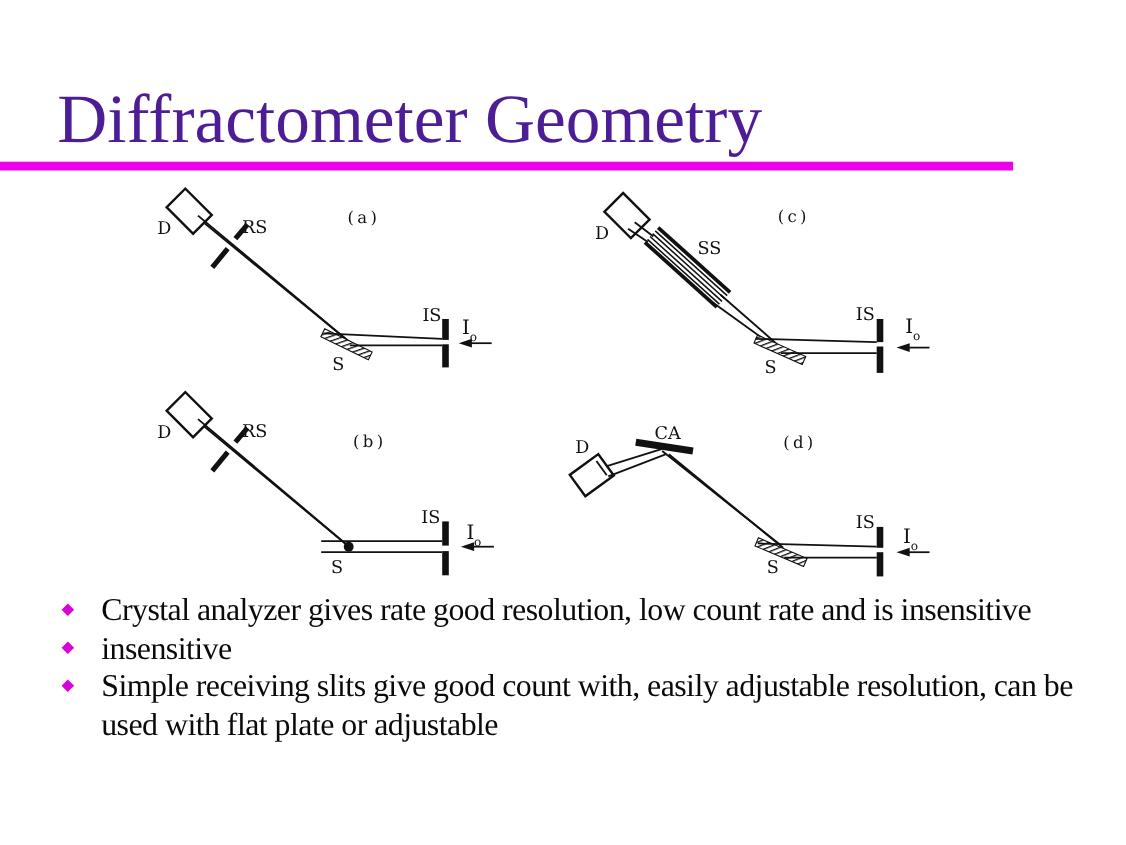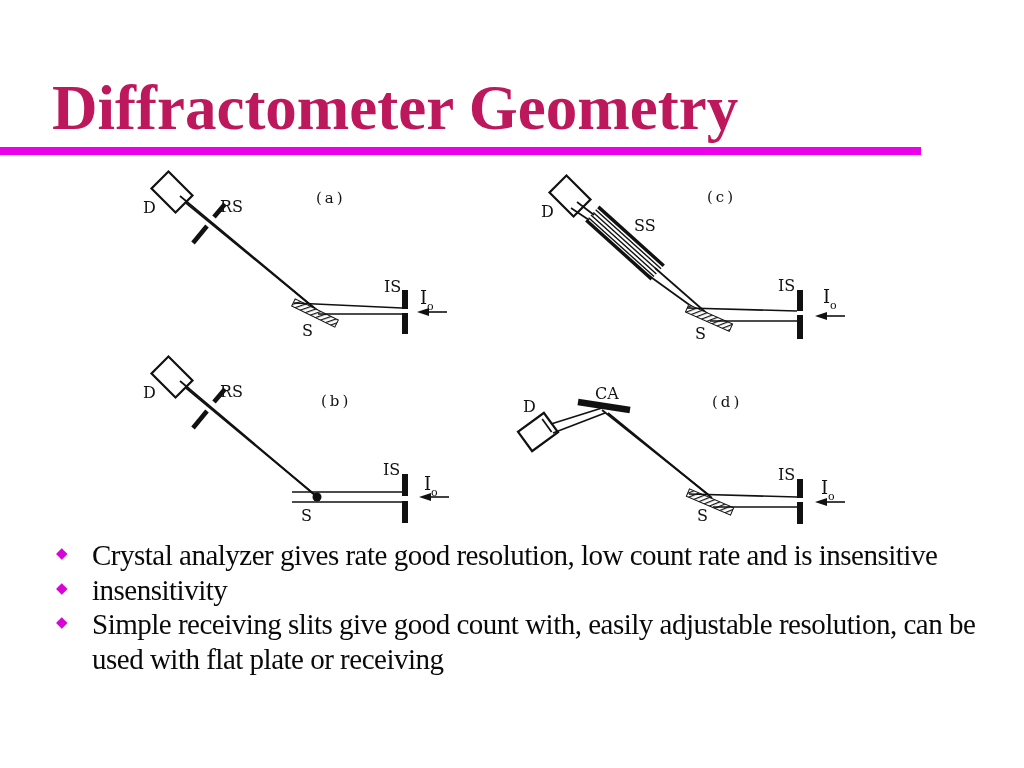--- a/index.html
+++ b/index.html
@@ -3,21 +3,21 @@
 <meta charset="utf-8">
 <style>
   html,body { margin:0; padding:0; background:#888; }
   .slide {
     position:relative; width:1024px; height:768px; background:#ffffff;
     overflow:hidden; font-family:"Liberation Serif", serif;
   }
   .title {
     position:absolute; left:52px; top:77px;
     font-family:"Liberation Serif", serif;
-    font-size:63px; line-height:1; color:#be185d; white-space:nowrap;font-weight:bold;
+    font-size:63px; line-height:1; color:#4c1d95; white-space:nowrap;
   }
   .rule {
     position:absolute; left:0; top:147px; width:921px; height:8px;
     background:#EC00EC;
   }
   .figure-svg { position:absolute; left:0; top:0; }
 
   svg text {
     font-family:"DejaVu Serif", serif; font-size:16px; fill:#111;
   }
@@ -175,22 +175,22 @@
     </g>
   </svg>
 
   <div class="bullets">
     <div class="bullet">
       <span class="diamond">◆</span>
       <div>Crystal analyzer gives rate good resolution, low count rate and is insensitive</div>
     </div>
     <div class="bullet">
       <span class="diamond">◆</span>
-      <div>insensitivity</div>
+      <div>insensitive</div>
     </div>
     <div class="bullet">
       <span class="diamond">◆</span>
       <div>Simple receiving slits give good count with, easily adjustable resolution, can be</div>
-      <div>used with flat plate or receiving</div>
+      <div>used with flat plate or adjustable</div>
     </div>
   </div>
 
 </div>
 
 </body></html>

